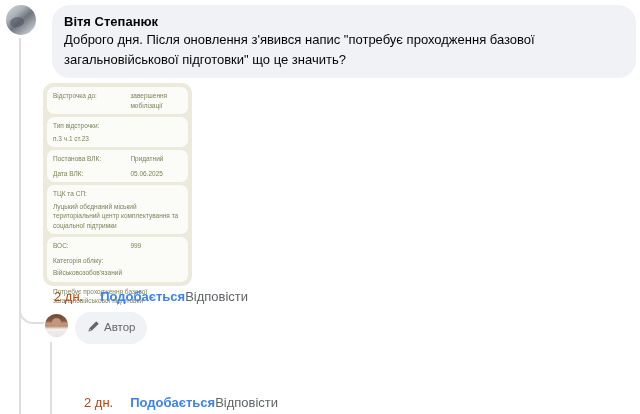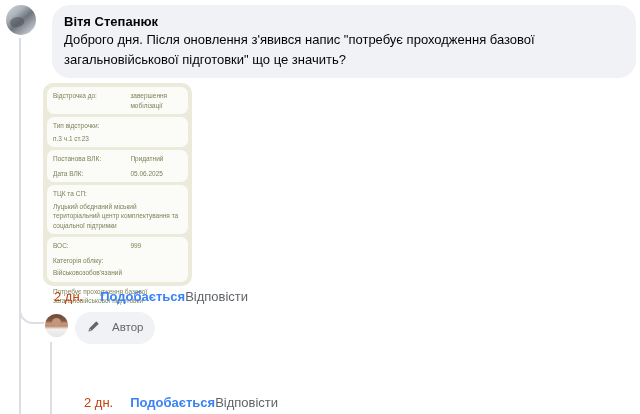--- a/index.html
+++ b/index.html
@@ -27,21 +27,21 @@
 
   
   .bubble { position:absolute; background:#f0f2f5; border-radius:18px; padding:8px 12px; }
   .bubble-1 { left:52px; top:5px; max-width:584px; }
   .bubble-2 { left:75px; top:312px; max-width:496px; }
   .c-name { font-size:13px; font-weight:700; line-height:17px; color:#050505; }
   .c-text { font-size:13px; line-height:20px; color:#050505; max-width:560px; }
   .bubble-2 .c-text { max-width:470px; }
   .mention { font-weight:700; }
 
-  .badge-row { display:flex; align-items:center; gap:13px; color:#65676b; font-size:11.5px; line-height:14px; margin-bottom:2px; }
+  .badge-row { display:flex; align-items:center; gap:5px; color:#65676b; font-size:11.5px; line-height:14px; margin-bottom:2px; }
   .pen-icon { width:12px; height:12px; display:inline-block; }
   .pen-icon svg { display:block; width:12px; height:12px; fill:#65676b; }
 
   
   .actions { position:absolute; display:flex; align-items:baseline; font-size:13px; line-height:16px; }
   .actions-1 { left:54px; top:289px; }
   .actions-2 { left:84px; top:395px; }
   .act-time { color:#c2410c; margin-right:17px; }
   .act-like { color:#3b82f6; font-weight:700; }
   .act-reply { color:#5f6368; font-weight:500; }

